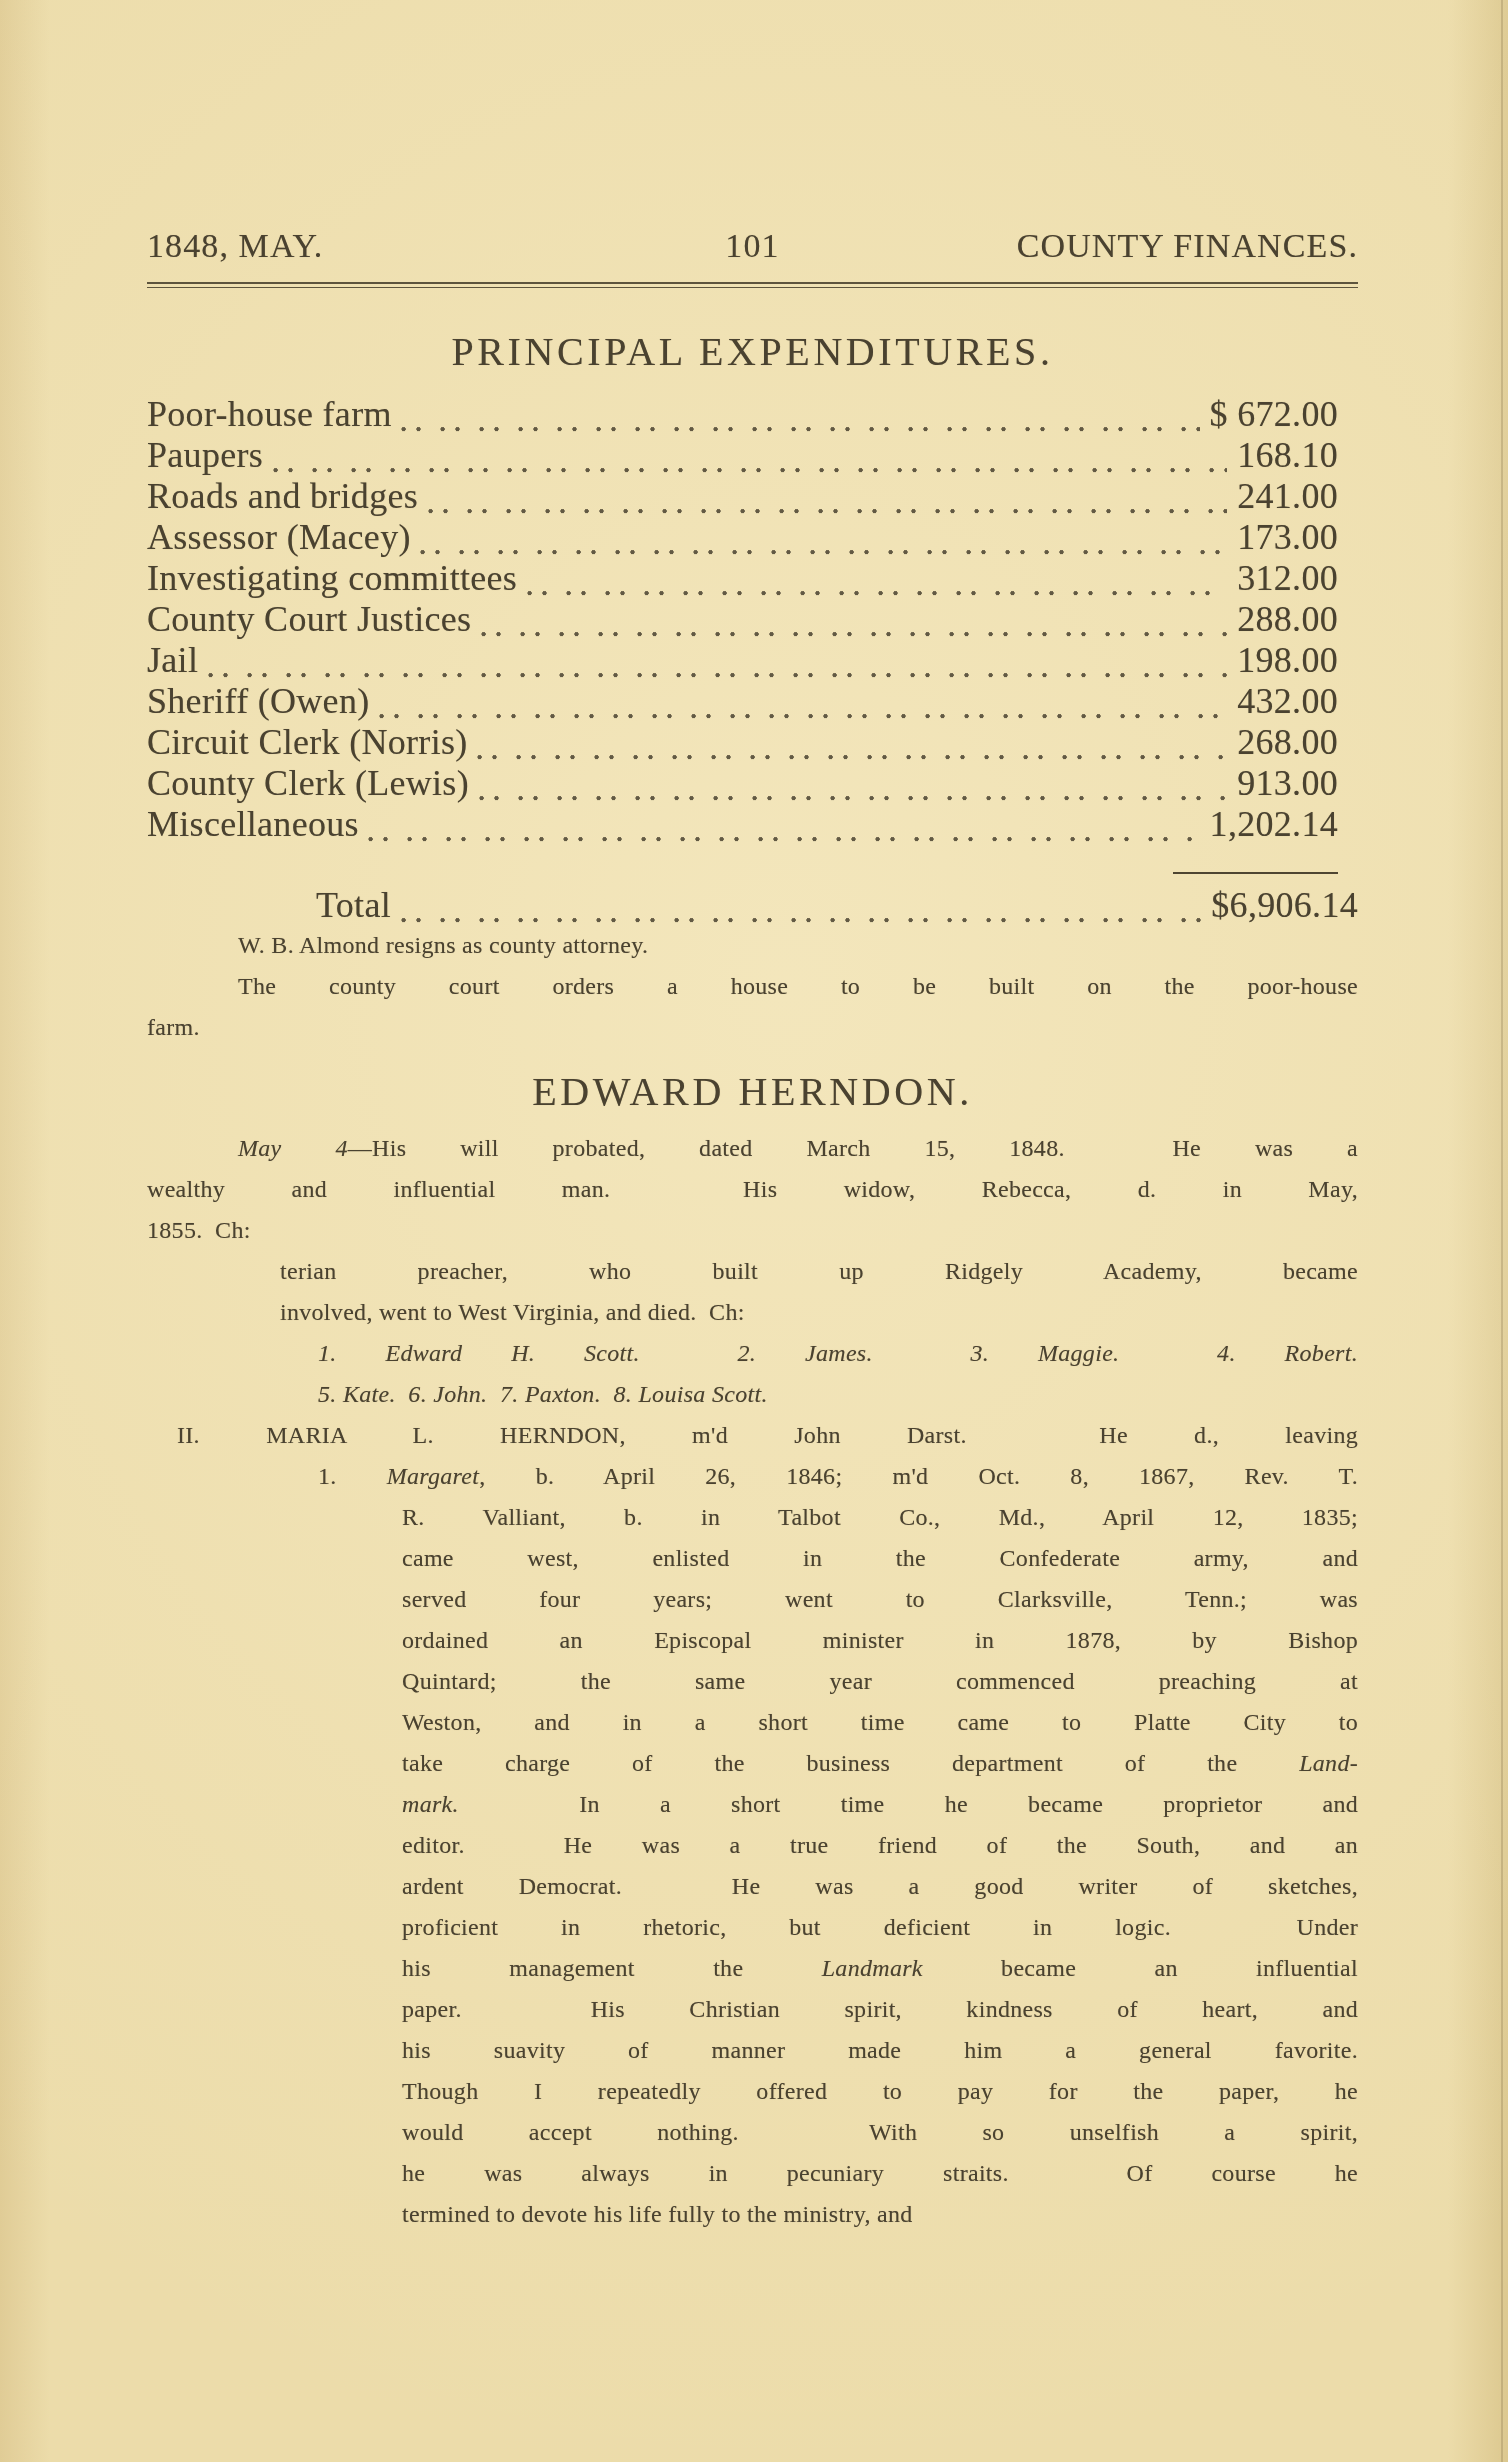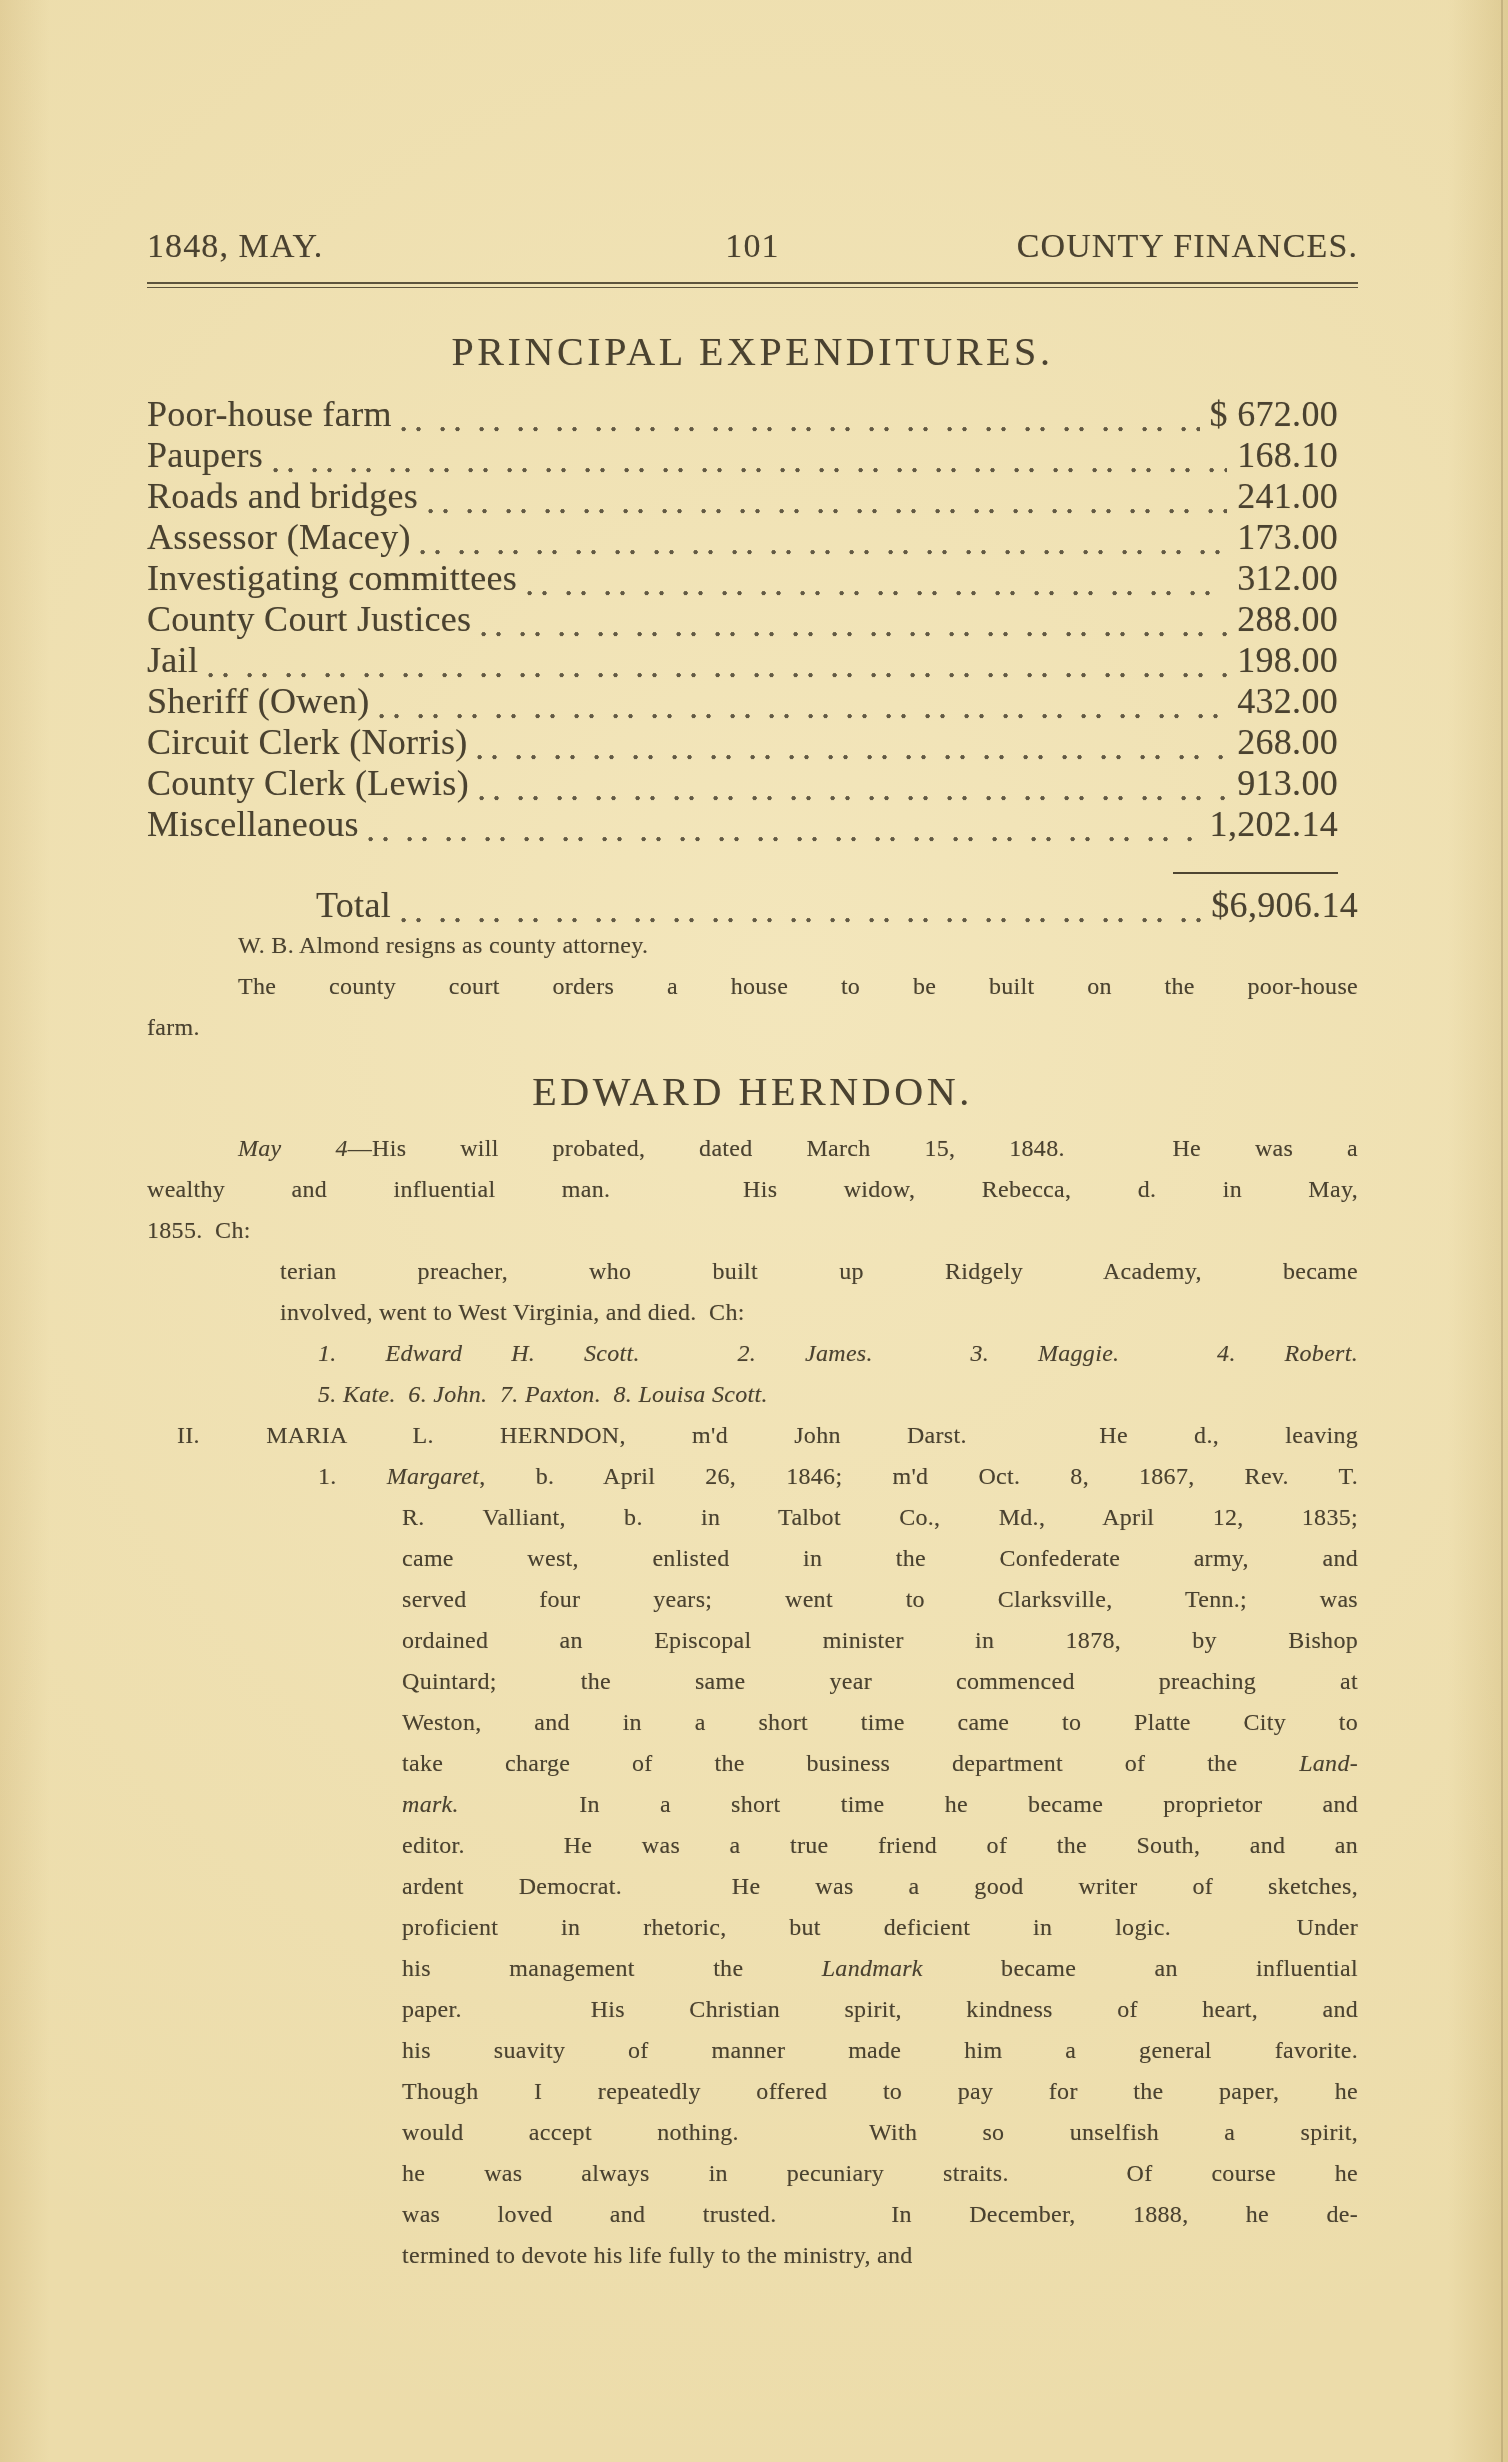--- a/index.html
+++ b/index.html
@@ -179,19 +179,18 @@
         <div class="line childcont j"><span class="i">mark.</span>  In a short time he became proprietor and</div>
         <div class="line childcont j">editor.  He was a true friend of the South, and an</div>
         <div class="line childcont j">ardent Democrat.  He was a good writer of sketches,</div>
         <div class="line childcont j">proficient in rhetoric, but deficient in logic.  Under</div>
         <div class="line childcont j">his management the <span class="i">Landmark</span> became an influential</div>
         <div class="line childcont j">paper.  His Christian spirit, kindness of heart, and</div>
         <div class="line childcont j">his suavity of manner made him a general favorite.</div>
         <div class="line childcont j">Though I repeatedly offered to pay for the paper, he</div>
         <div class="line childcont j">would accept nothing.  With so unselfish a spirit,</div>
         <div class="line childcont j">he was always in pecuniary straits.  Of course he</div>
-        <div class="line childcont j">was loved and trusted.  In December, 1888, he de-</div>
         <div class="line childcont">termined to devote his life fully to the ministry, and</div>
       </div>
 
   </div>
 </div>
 
 
 </body></html>

